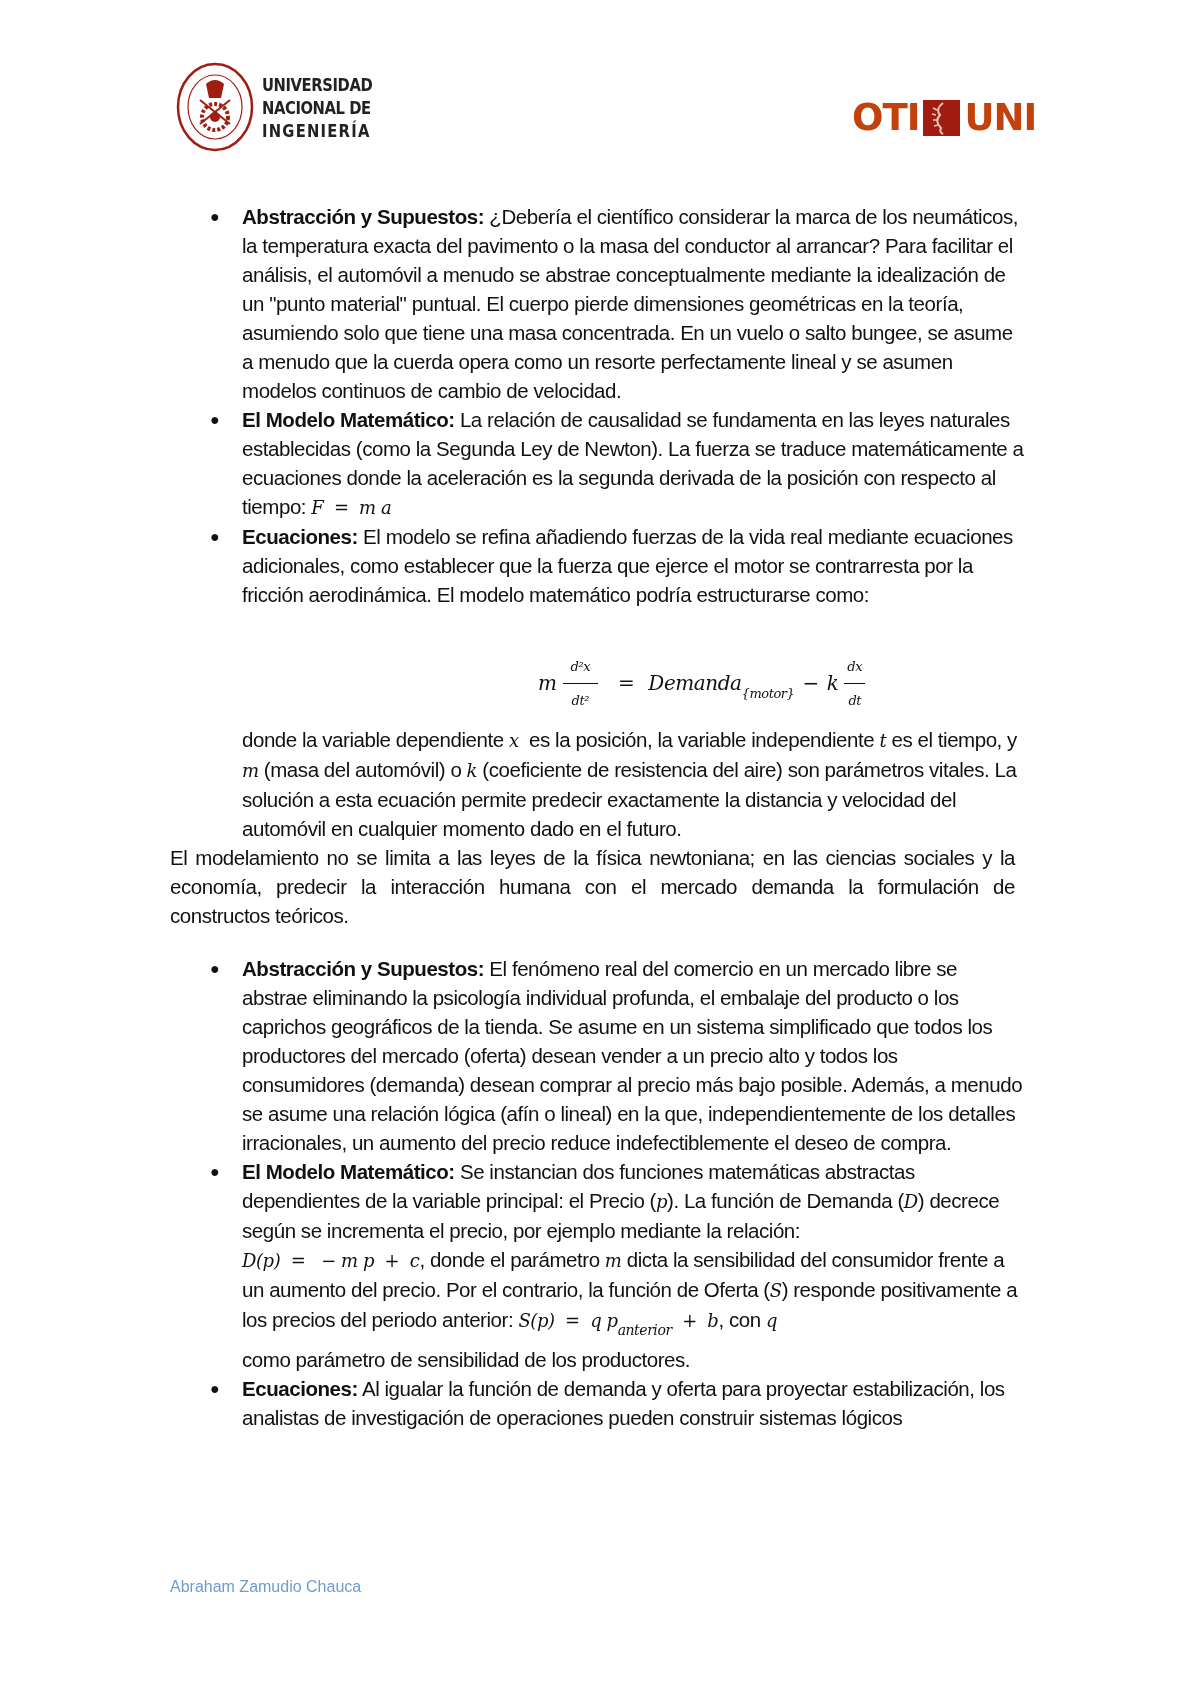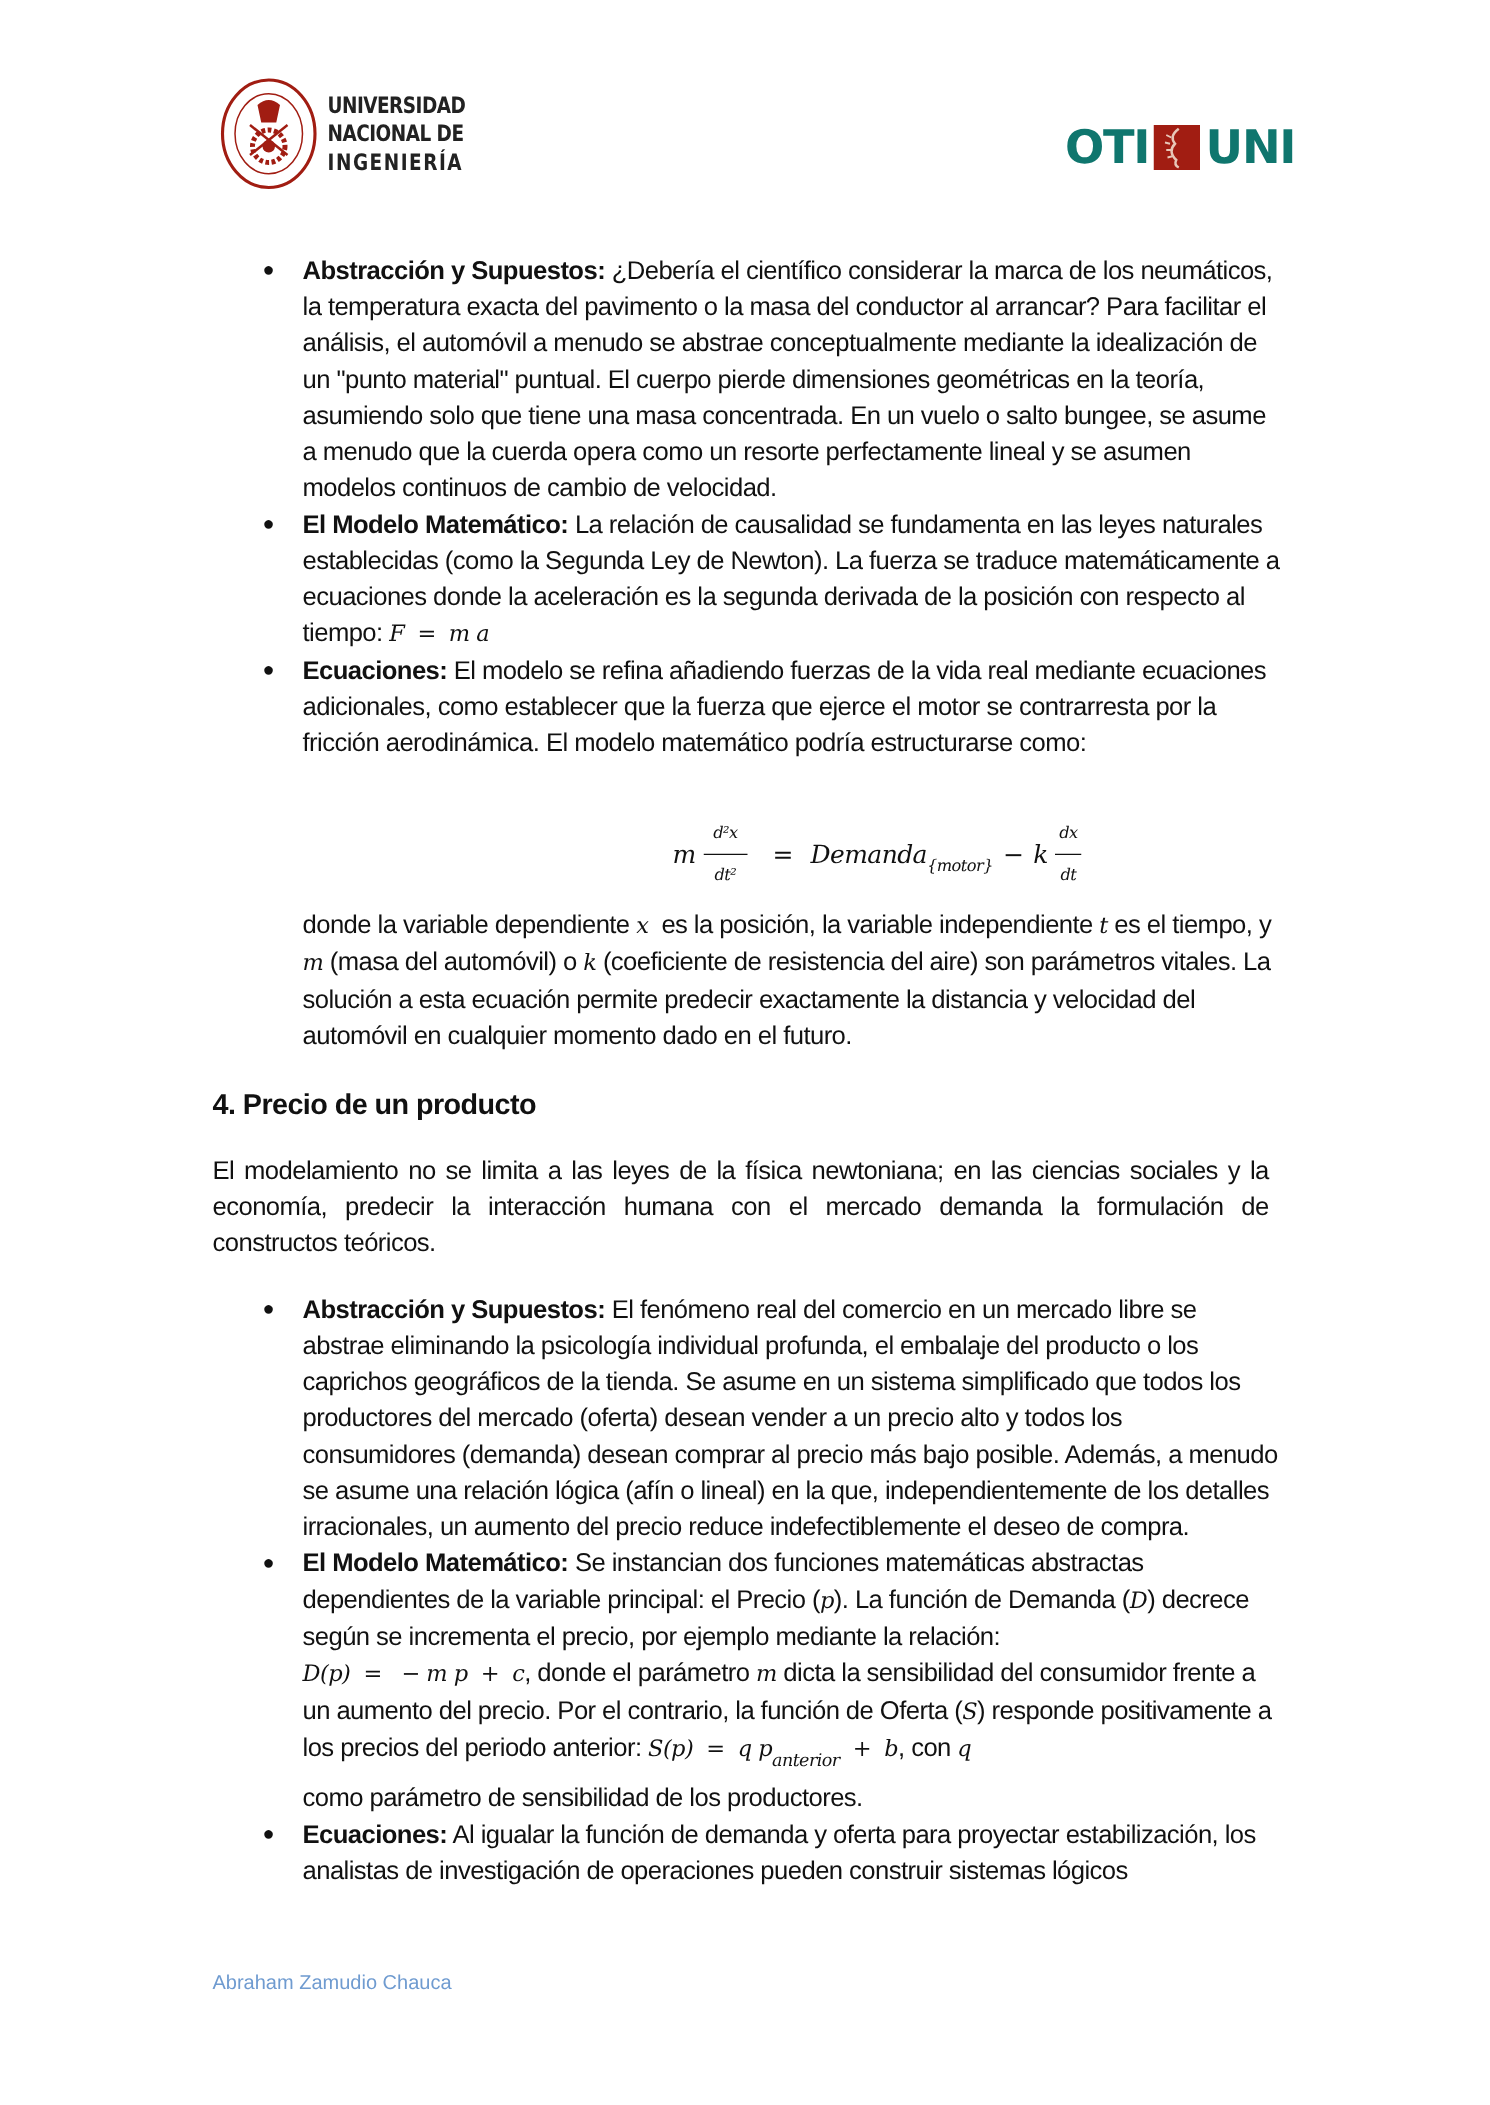--- a/index.html
+++ b/index.html
@@ -6,21 +6,21 @@
   body { width: 1192px; height: 1684px; position: relative; overflow: hidden;
          font-family: "Liberation Sans Narrow", "Liberation Sans", sans-serif; color: #111; }
   .page { position: absolute; left: 0; top: 0; width: 1192px; height: 1288px; }
 
   
   .uni-logo { position: absolute; left: 176px; top: 62px; display: flex; align-items: center; }
   .seal { width: 78px; height: 90px; }
   .uni-text { margin-left: 8px; font-family: "DejaVu Sans", sans-serif; font-weight: bold;
               font-size: 18px; line-height: 23px; letter-spacing: -0.5px; color: #222; transform: scaleX(0.82); transform-origin: left; }
   .oti-logo { position: absolute; left: 852px; top: 100px; display: flex; align-items: center; height: 36px; }
-  .oti-word { font-family: "DejaVu Sans", sans-serif; font-weight: bold; font-size: 37px; color: #0f766e;
+  .oti-word { font-family: "DejaVu Sans", sans-serif; font-weight: bold; font-size: 37px; color: #c2410c;
               letter-spacing: -1px; line-height: 36px; }
   .oti-mark { width: 37px; height: 36px; background: #a11d12; margin: 0 4px; position: relative; }
 
   
   .content { position: absolute; left: 170px; top: 202px; width: 855px;
              font-size: 20.5px; line-height: 29px; font-family: "Liberation Sans", sans-serif; }
   .narrow { letter-spacing: -0.45px; }
   ul.bul { list-style: none; margin: 0; padding: 0; }
   ul.bul li { position: relative; padding-left: 72px; }
   ul.bul li .dot { position: absolute; left: 40px; top: 0; font-size: 16px; }
@@ -109,21 +109,20 @@
           <span class="num" style="padding:0 3px 2px">dx</span>
           <span class="den">dt</span>
         </span>
       </div>
     </div>
 
     <p style="margin:0 0 0 72px;">
       <span>donde la variable dependiente </span><span class="m">x</span><span style="white-space:pre-wrap">  es la posición, la variable independiente </span><span class="m">t</span><span> es el tiempo, y </span><span class="m">m</span><span> (masa del automóvil) o </span><span class="m">k</span><span> (coeficiente de resistencia del aire) son parámetros vitales. La solución a esta ecuación permite predecir exactamente la distancia y velocidad del automóvil en cualquier momento dado en el futuro.</span>
     </p>
 
-    <div class="heading">4. Precio de un producto</div>
 
     <p class="para" style="margin:0; width:845px;">El modelamiento no se limita a las leyes de la física newtoniana; en las ciencias sociales y la economía, predecir la interacción humana con el mercado demanda la formulación de constructos teóricos.</p>
 
     <div class="spacer"></div>
 
     <ul class="bul">
       <li>
         <span class="dot">●</span>
         <b>Abstracción y Supuestos:</b><span> El fenómeno real del comercio en un mercado libre se abstrae eliminando la psicología individual profunda, el embalaje del producto o los caprichos geográficos de la tienda. Se asume en un sistema simplificado que todos los productores del mercado (oferta) desean vender a un precio alto y todos los consumidores (demanda) desean comprar al precio más bajo posible. Además, a menudo se asume una relación lógica (afín o lineal) en la que, independientemente de los detalles irracionales, un aumento del precio reduce indefectiblemente el deseo de compra.</span>
       </li>

